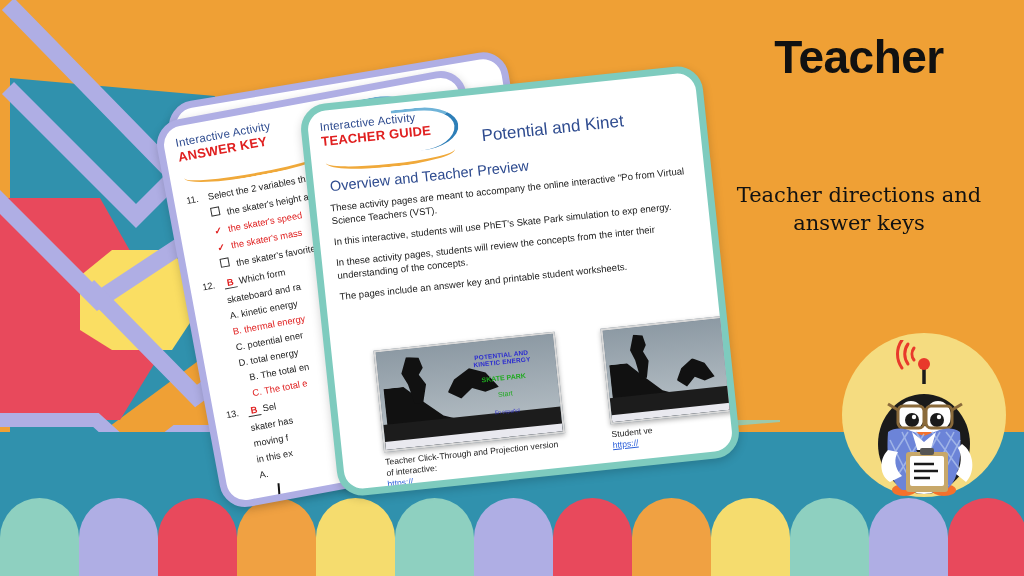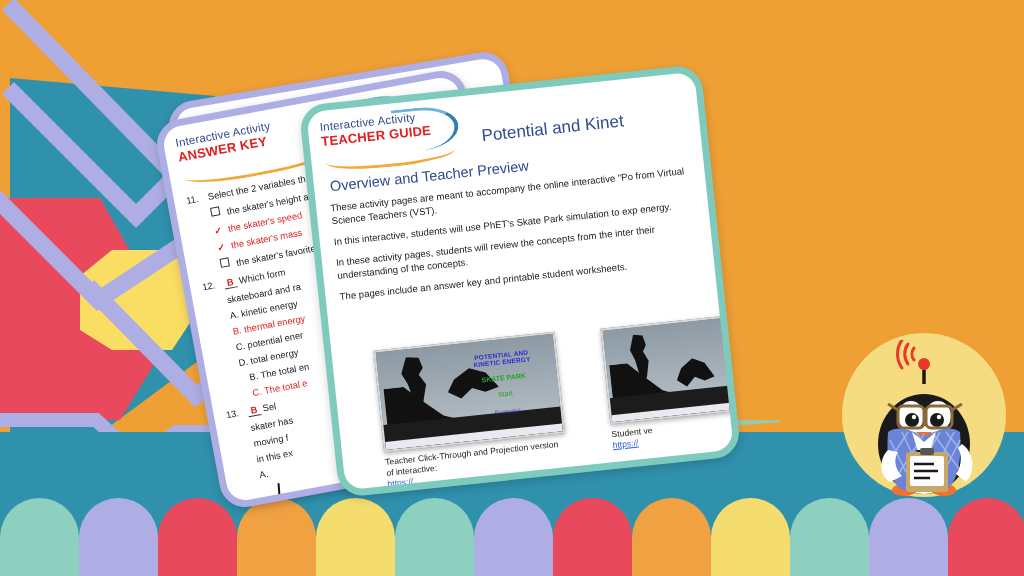--- a/index.html
+++ b/index.html
@@ -299,21 +299,23 @@
           <div class="strip"></div>
         </div>
         <div class="cap">Student ve</div>
         <div class="cap" style="margin-top:0;"><a href="#">https://</a></div>
       </div>
 
     </div>
   </div>
 
   <div class="headline">
-  </div>
+    <div>Teacher</div>
+  </div>
+  <div class="subline">Teacher directions and answer keys</div>
 
   <svg class="penguin" viewBox="0 0 160 170">
 
     <path d="M80,44 L80,26" stroke="#1a1a1a" stroke-width="3.5" fill="none"></path>
     <circle cx="80" cy="24" r="6" fill="#E8392B"></circle>
     <g fill="none" stroke="#E8392B" stroke-width="3" stroke-linecap="round">
       <path d="M70,20 a10,10 0 0 1 0,-12"></path>
       <path d="M64,24 a17,17 0 0 1 0,-20"></path>
       <path d="M58,28 a24,24 0 0 1 0,-28"></path>
     </g>

